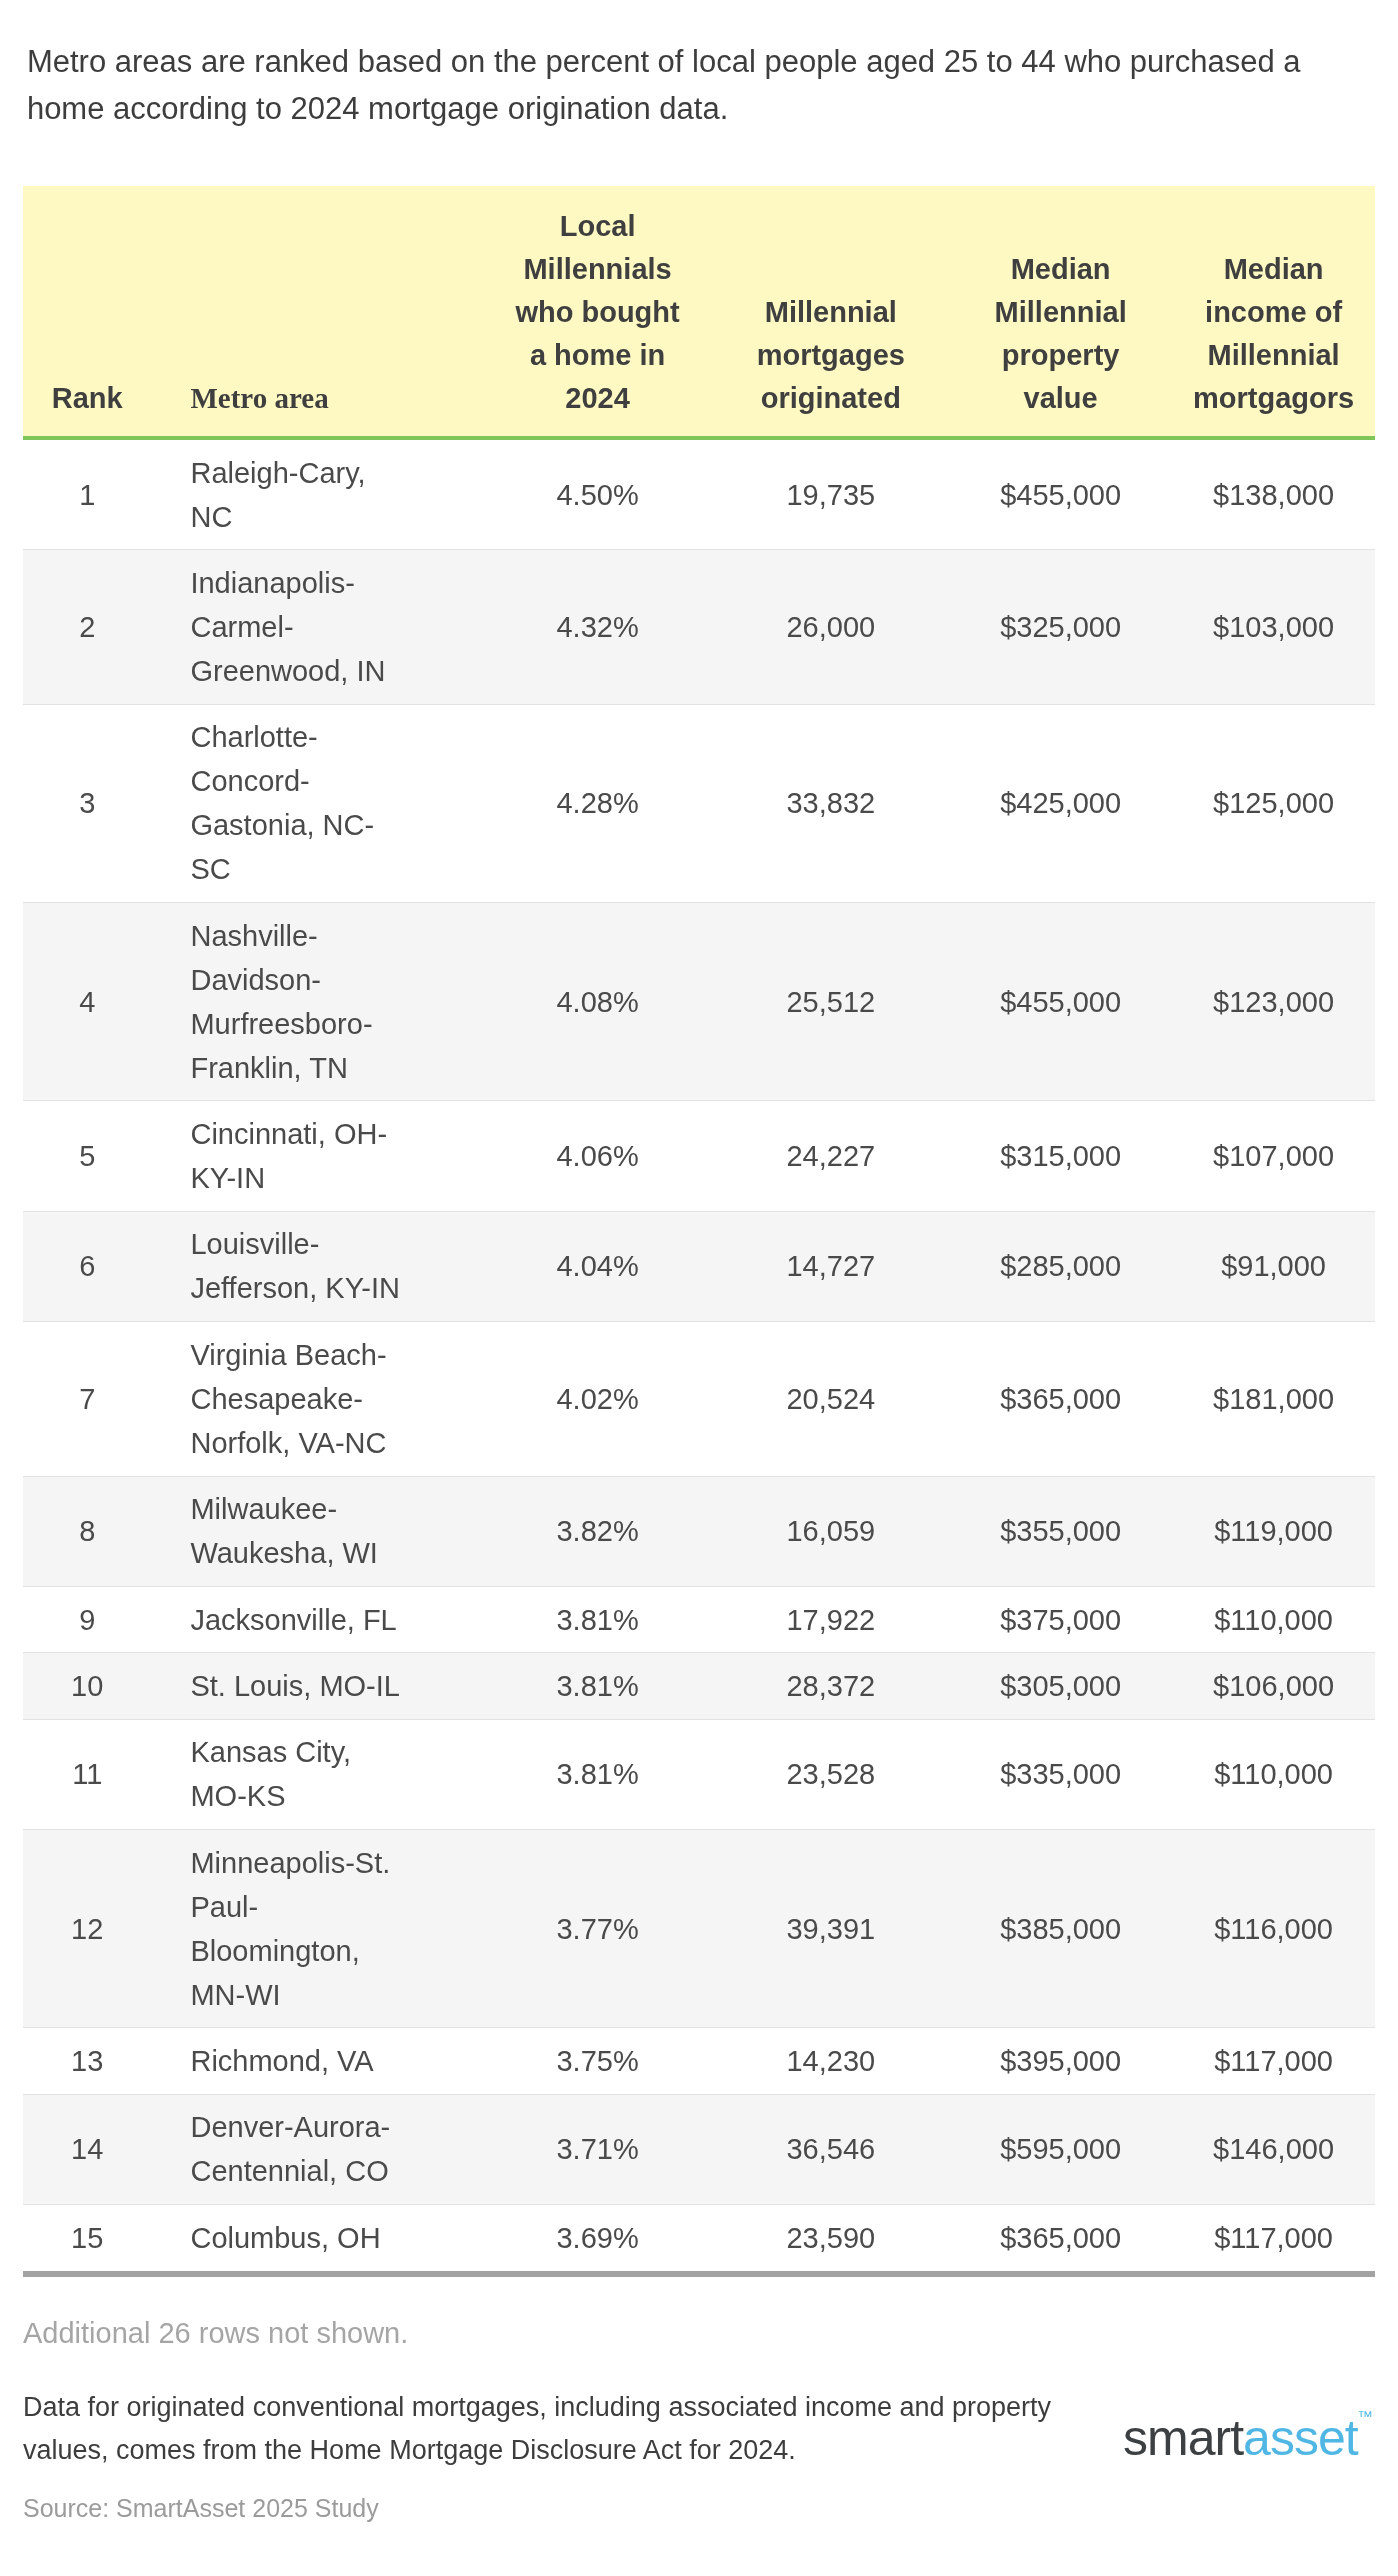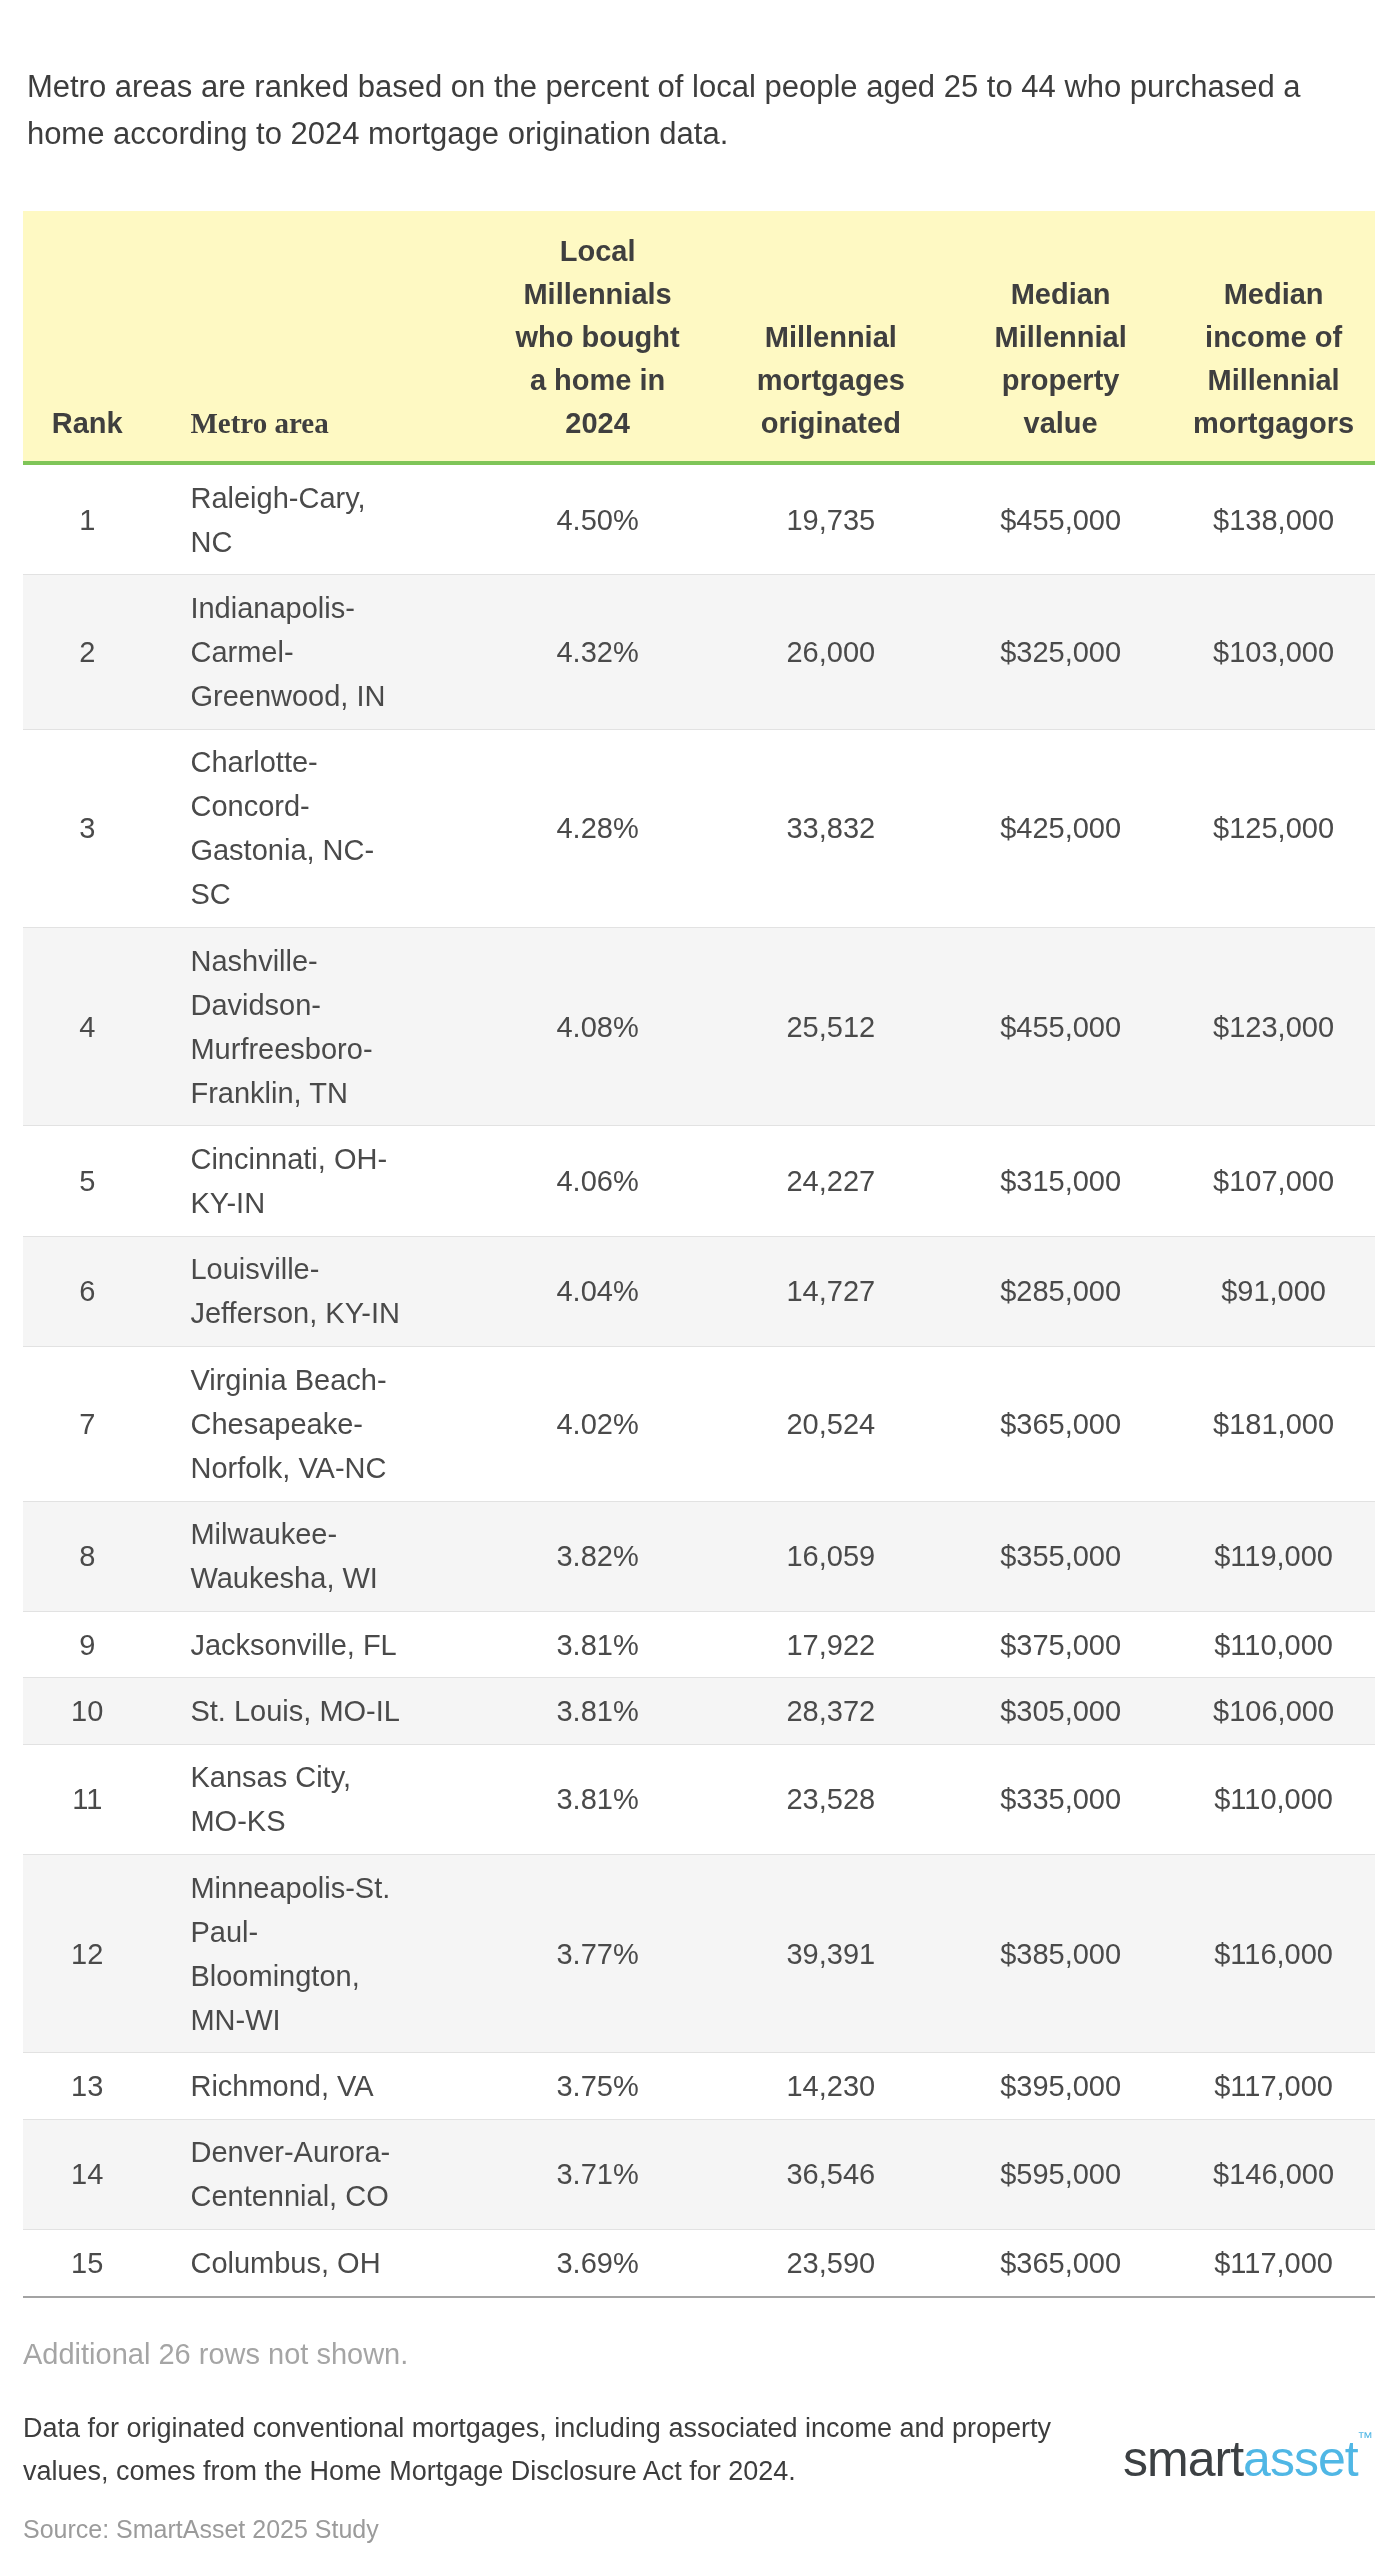--- a/index.html
+++ b/index.html
@@ -18,21 +18,21 @@
   .page-title {
     margin-left: 3.9px;
     font-size: 54px;
     line-height: 1.05;
     font-weight: 700;
     color: #333333;
     letter-spacing: -0.5px;
   }
   .page-subtitle {
     margin-left: 3.9px;
-    margin-top: 40px;
+    margin-top: 15px;
     font-size: 31px;
     line-height: 47px;
     color: #3d3d3d;
     max-width: 1352px;
   }
   table.rank-table {
     margin-top: 54px;
     width: 1352px;
     border-collapse: collapse;
     table-layout: fixed;
@@ -63,21 +63,21 @@
     text-align: center;
     white-space: pre-line;
   }
   .rank-table tbody td.cell-metro {
     text-align: left;
     padding-left: 39px;
     padding-right: 73px;
   }
   .rank-table tbody tr:nth-child(even) { background: #f5f5f5; }
   .rank-table tbody tr + tr td { border-top: 1px solid #e2e2e2; }
-  .rank-table tbody tr:last-child td { border-bottom: 2px solid #a3a3a3; }
+  .rank-table tbody tr:last-child td { border-bottom: 6px solid #a3a3a3; }
   .rows-note {
     margin-top: 39px;
     font-size: 29px;
     line-height: 35px;
     color: #a5a5a5;
   }
   .footer {
     margin-top: 35px;
     display: flex;
     justify-content: space-between;

